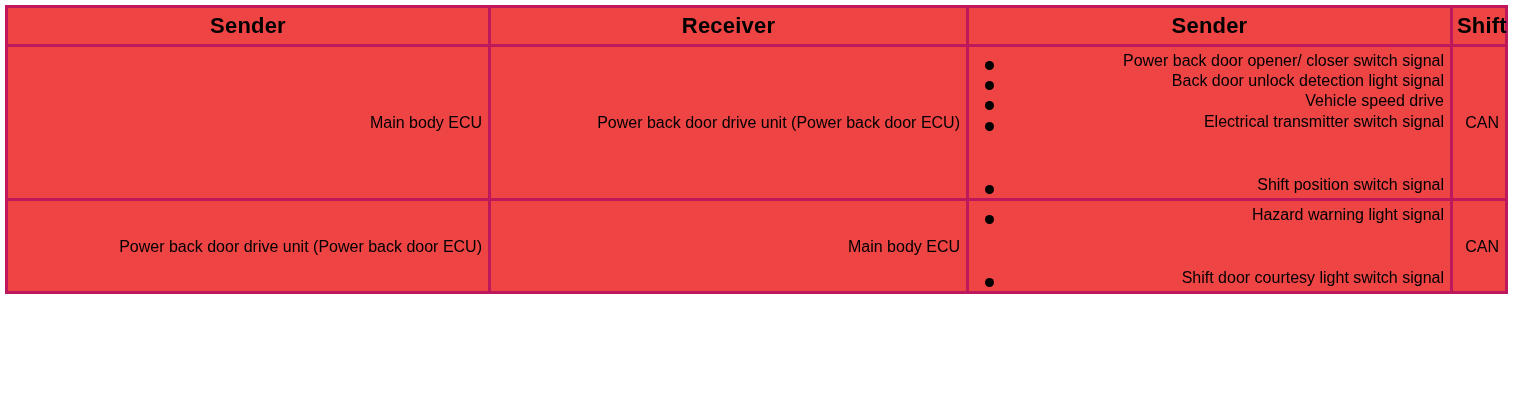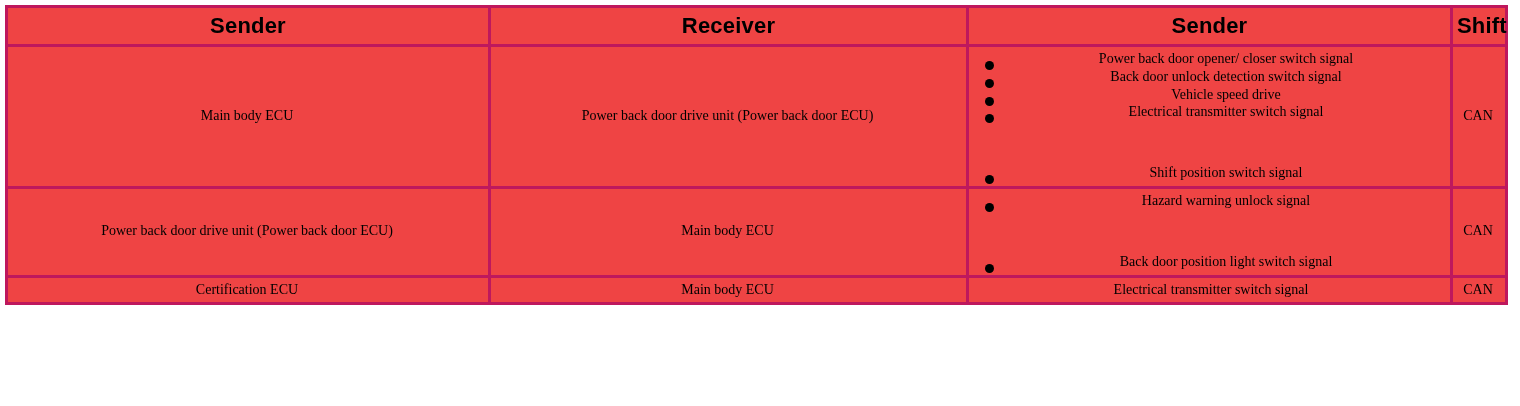--- a/index.html
+++ b/index.html
@@ -39,26 +39,25 @@
   table.comm-table th {
     font-size: 22px;
     font-weight: bold;
     text-align: center;
     height: 32px;
     padding: 2px 4px;
     letter-spacing: 0.2px;
   }
 
   table.comm-table td {
-    font-size: 14px;
+    font-size: 16px;
     font-weight: normal;
-    text-align: center;
+    text-align: right;
     padding: 4px 6px 4px 4px;
     line-height: 1.20;
-    font-family: Liberation Serif, serif;
   }
 
   
   col.col-sender   { width: 483px; }
   col.col-receiver { width: 478px; }
   col.col-signal   { width: 484px; }
   col.col-line     { width: 55px; }
 
   .cell-line {
     text-align: left;
@@ -114,56 +113,42 @@
         <tr>
           <td>
             <span class="cell-text">Main body ECU</span>
           </td>
           <td>
             <span class="cell-text">Power back door drive unit (Power back door ECU)</span>
           </td>
           <td>
             <ul class="bullet-list">
               <li><span class="bullet-dot"></span><span>Power back door opener/ closer switch signal</span></li>
-              <li><span class="bullet-dot"></span><span>Back door unlock detection switch signal</span></li>
+              <li><span class="bullet-dot"></span><span>Back door unlock detection light signal</span></li>
               <li><span class="bullet-dot"></span><span>Vehicle speed drive</span></li>
               <li><span class="bullet-dot"></span><span>Electrical transmitter switch signal</span></li>
               <li><span class="bullet-dot"></span><span>Shift position switch signal</span></li>
             </ul>
           </td>
           <td class="cell-line">
             <span class="cell-text">CAN</span>
           </td>
         </tr>
         <tr>
           <td>
             <span class="cell-text">Power back door drive unit (Power back door ECU)</span>
           </td>
           <td>
             <span class="cell-text">Main body ECU</span>
           </td>
           <td>
             <ul class="bullet-list">
-              <li><span class="bullet-dot"></span><span>Hazard warning unlock signal</span></li>
-              <li><span class="bullet-dot"></span><span>Back door position light switch signal</span></li>
+              <li><span class="bullet-dot"></span><span>Hazard warning light signal</span></li>
+              <li><span class="bullet-dot"></span><span>Shift door courtesy light switch signal</span></li>
             </ul>
-          </td>
-          <td class="cell-line">
-            <span class="cell-text">CAN</span>
-          </td>
-        </tr>
-        <tr>
-          <td>
-            <span class="cell-text">Certification ECU</span>
-          </td>
-          <td>
-            <span class="cell-text">Main body ECU</span>
-          </td>
-          <td>
-            <span class="cell-text plain-signal">Electrical transmitter switch signal</span>
           </td>
           <td class="cell-line">
             <span class="cell-text">CAN</span>
           </td>
         </tr>
       </tbody>
   </table>
 </div>
 
 </body></html>

